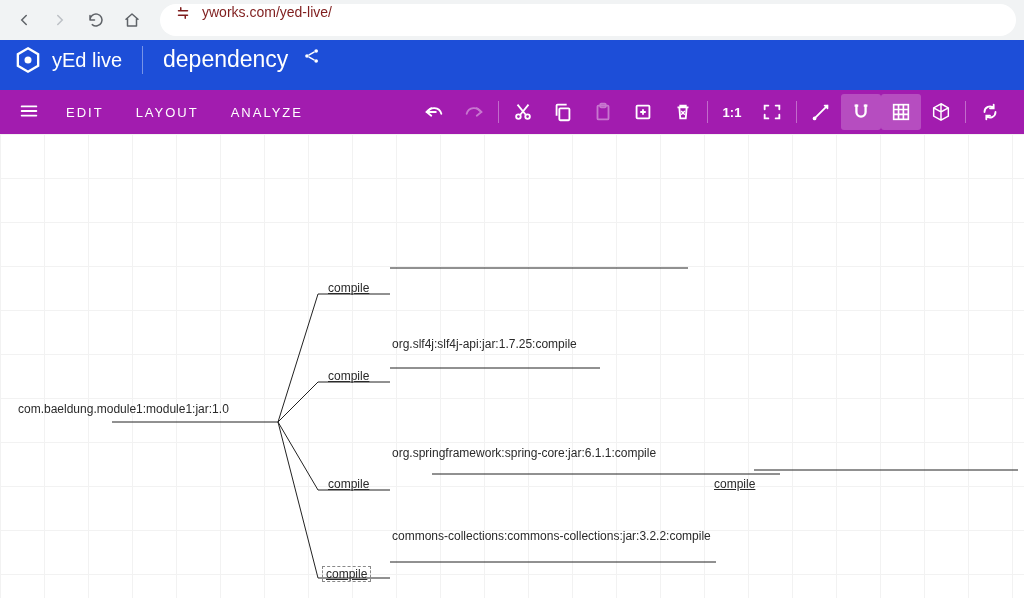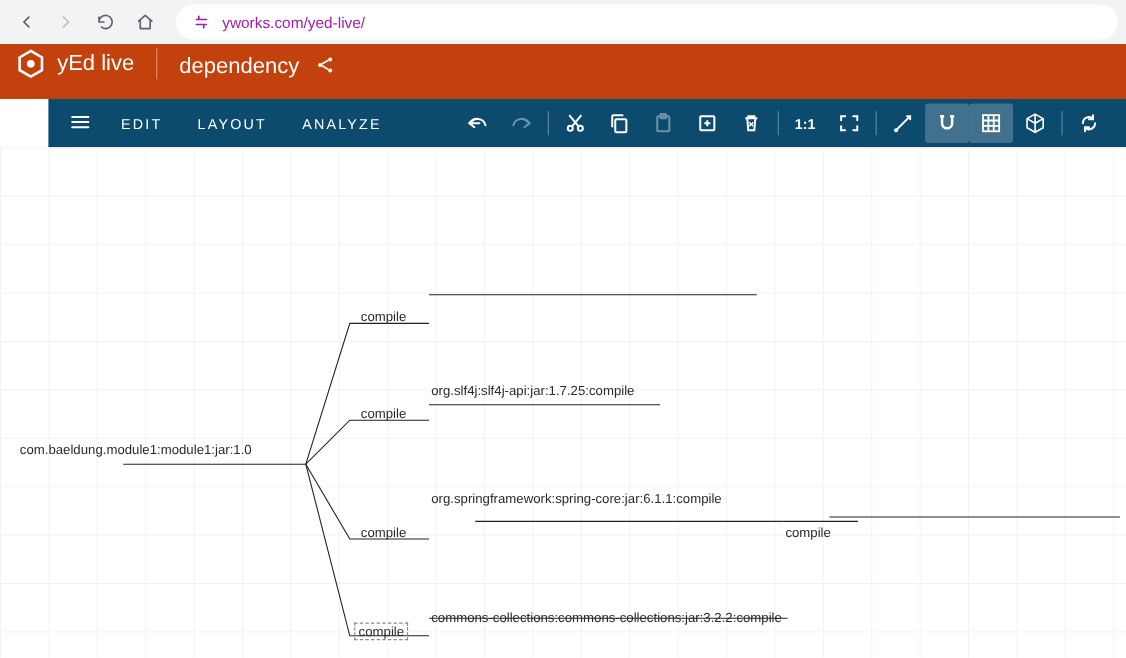--- a/index.html
+++ b/index.html
@@ -1,45 +1,45 @@
 <!DOCTYPE html>
 <html><head>
 <meta charset="utf-8">
 <style>
   * { box-sizing: border-box; margin: 0; padding: 0; }
   body { font-family: -apple-system, BlinkMacSystemFont, "Segoe UI", Arial, sans-serif; font-size: 13px; width: 1024px; height: 598px; overflow: hidden; }
   .browser-bar { height: 40px; background: #f1f3f4; display: flex; align-items: center; padding: 0 8px; gap: 4px; }
   .browser-btn { width: 32px; height: 32px; display: flex; align-items: center; justify-content: center; border-radius: 50%; color: #5f6368; }
   .browser-btn svg { width: 18px; height: 18px; }
   .browser-btn.dim { color: #bdc1c6; }
-  .url-box { flex: 1; background: #fff; border-radius: 18px; height: 32px; display: flex; align-items: center; padding: 0 14px; margin-left: 8px; color: #a21caf; font-size: 14px; gap: 10px; }
+  .url-box { flex: 1; background: #fff; border-radius: 18px; height: 32px; display: flex; padding: 0 14px; margin-left: 8px; color: #7f1d1d; font-size: 14px; gap: 10px; }
   .url-box .site-icon { width: 18px; height: 18px; display:flex; align-items:center; justify-content:center; }
-  .app-header { background: #c2410c; color: #fff; height: 50px; display: flex; align-items: flex-end; padding: 18px 14px; gap: 14px; }
+  .app-header { background: #1d4ed8; color: #fff; height: 50px; display: flex; align-items: flex-start; padding: 6px 14px; gap: 14px; }
   .logo { display: flex; align-items: center; gap: 10px; font-size: 20px; font-weight: 500; }
   .logo svg { width: 28px; height: 28px; }
   .vdiv { width: 1px; height: 28px; background: rgba(255,255,255,0.4); margin: 0 6px; }
-  .doc-name { font-size: 20px; font-weight: 300; }
+  .doc-name { font-size: 23px; font-weight: 300; }
   .share-icon svg { width: 20px; height: 20px; }
-  .toolbar { background: #0c4a6e; color: #fff; height: 44px; display: flex; align-items: center; padding: 0 14px; gap: 0; margin-left: 44px; }
+  .toolbar { background: #a21caf; color: #fff; height: 44px; display: flex; align-items: center; padding: 0 14px; gap: 0; }
   .menu-btn { padding: 0 16px; letter-spacing: 2px; font-size: 13px; font-weight: 500; }
   .hamburger { padding: 0 10px 0 4px; }
   .hamburger svg, .tool svg { width: 22px; height: 22px; }
   .spacer { flex: 1; }
   .tool { width: 40px; height: 36px; display: flex; align-items: center; justify-content: center; }
   .tool.dim { opacity: 0.4; }
   .tool.active { background: rgba(255,255,255,0.22); border-radius: 3px; }
   .tdiv { width: 1px; height: 22px; background: rgba(255,255,255,0.35); margin: 0 4px; }
   .canvas { position: relative; width: 100%; height: calc(598px - 40px - 50px - 44px); background: #fff;
     background-image:
       linear-gradient(#f2f2f2 1px, transparent 1px),
       linear-gradient(90deg, #f2f2f2 1px, transparent 1px);
     background-size: 44px 44px;
   }
   .node-label { position: absolute; font-size: 12px; color: #2a2a2a; white-space: nowrap; }
-  .edge-label { position: absolute; font-size: 12px; color: #2a2a2a; padding: 0 2px; }
+  .edge-label { position: absolute; font-size: 12px; color: #2a2a2a; padding: 0 2px; text-decoration: underline; }
   .edge-label.dashed { border: 1px dashed #888; padding: 0 3px; }
   svg.edges { position: absolute; top: 0; left: 0; width: 100%; height: 100%; pointer-events: none; }
   svg.edges path, svg.edges line { stroke: #222; stroke-width: 1; fill: none; }
 </style>
 </head>
 <body>
 
 <div class="browser-bar">
   <div class="browser-btn">
       <svg viewBox="0 0 24 24">
@@ -200,21 +200,21 @@
 
     <line x1="712" y1="340" x2="780" y2="340"></line>
     <line x1="754" y1="336" x2="1018" y2="336"></line>
   </svg>
 
   <div class="node-label" style="left:18px; top:268px;text-align:right;">com.baeldung.module1:module1:jar:1.0</div>
 
   <div class="edge-label" style="left:326px; top:147px;">compile</div>
 
   <div class="edge-label" style="left:326px; top:235px;">compile</div>
-  <div class="node-label" style="left:392px; top:214px;">org.slf4j:slf4j-api:jar:1.7.25:compile</div>
+  <div class="node-label" style="left:392px; top:203px;">org.slf4j:slf4j-api:jar:1.7.25:compile</div>
 
   <div class="edge-label" style="left:326px; top:343px;">compile</div>
   <div class="node-label" style="left:392px; top:312px;">org.springframework:spring-core:jar:6.1.1:compile</div>
   <div class="edge-label" style="left:712px; top:343px;">compile</div>
 
   <div class="edge-label dashed" style="left:322px; top:432px;">compile</div>
-  <div class="node-label" style="left:392px; top:420px;">commons-collections:commons-collections:jar:3.2.2:compile</div>
+  <div class="node-label" style="left:392px; top:395px;">commons-collections:commons-collections:jar:3.2.2:compile</div>
 </div>
 
 </body></html>

